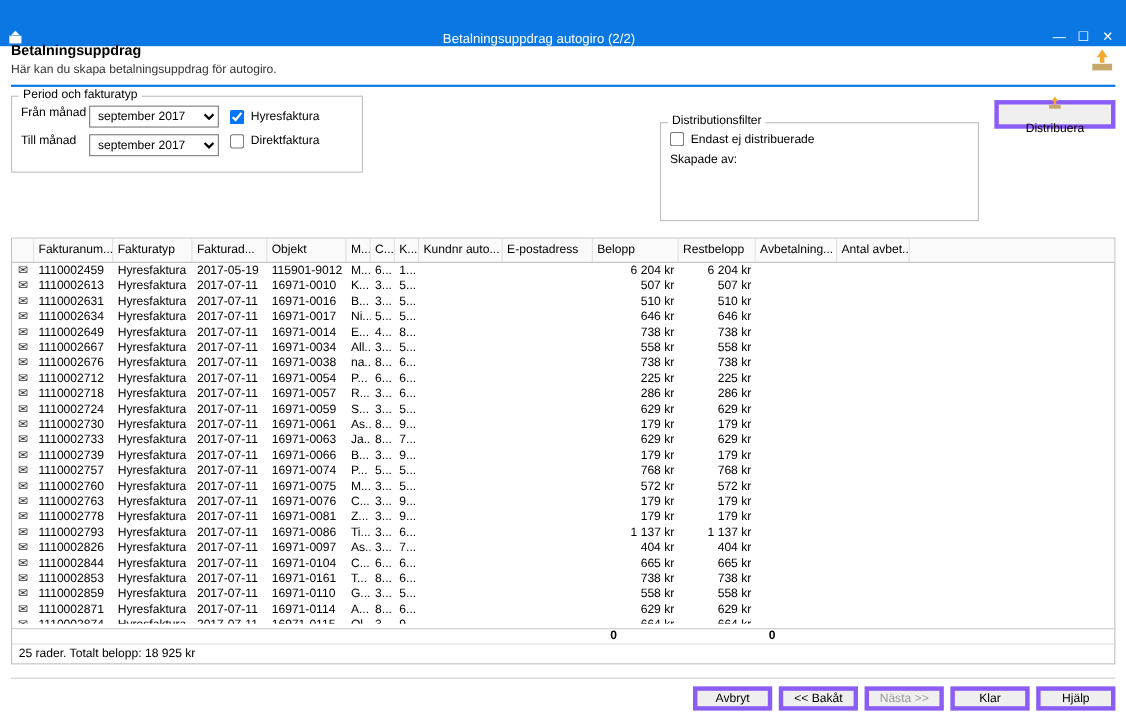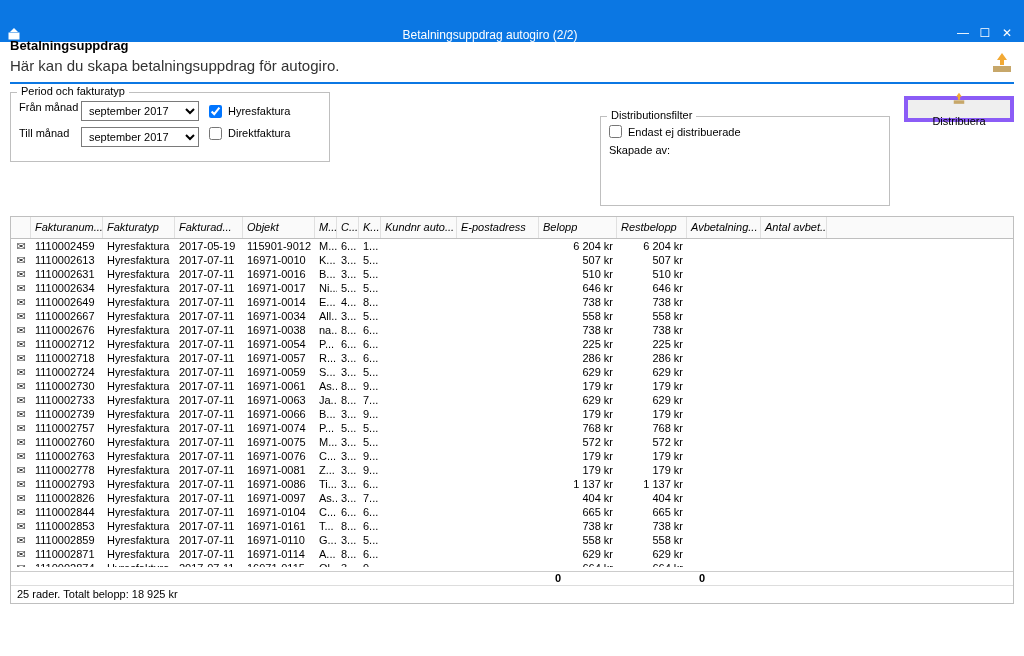--- a/index.html
+++ b/index.html
@@ -5,24 +5,24 @@
 * { box-sizing: border-box; margin: 0; padding: 0; font-family: "Segoe UI", Tahoma, sans-serif; font-size: 11px; }
 html, body { width: 1024px; height: 656px; background: #fff; overflow: hidden; }
 
 .titlebar { height: 42px; background: #0b77e3; color: #fff; display: flex; align-items: flex-end; padding: 0 6px; }
 .titlebar .tb-icon { width: 16px; height: 16px; margin-right: 6px; display:flex; align-items:center; justify-content:center; }
 .titlebar .tb-title { flex: 1; text-align: center; font-size: 12px; }
 .titlebar .tb-btn { width: 22px; height: 18px; display:flex; align-items:center; justify-content:center; color:#fff; font-size:12px; }
 
 .content { position: absolute; top: 26px; left: 0; right: 0; bottom: 0; padding: 8px 10px 10px 10px; }
 
-.header { display:flex; align-items:flex-end; padding: 4px 0 8px 0; border-bottom: 2px solid #0b77e3; margin-bottom: 8px;}
+.header { display:flex; align-items:center; padding: 4px 0 8px 0; border-bottom: 2px solid #0b77e3; margin-bottom: 8px;}
 .header .htxt { flex:1; }
 .header h1 { font-size: 13px; font-weight: bold; margin-bottom: 4px; }
-.header p { font-size: 15px; color: #333; }
+.header p { font-size: 11px; color: #333; }
 .header .h-icon { width: 24px; height: 24px; }
 
 .filters { display:flex; align-items:flex-start; gap: 8px; }
 .fieldset { border: 1px solid #bfbfbf; padding: 8px 4px 12px 8px; position: relative; }
 .fieldset .legend { position:absolute; top:-8px; left:6px; background:#fff; padding:0 4px; font-size:11px; }
 
 .fs-period { width: 320px; height: 70px; }
 .fs-period .row { display:flex; align-items:flex-start; margin-bottom:6px; }
 .fs-period label { width: 62px; }
 .fs-period select { width: 118px; height: 20px; border:1px solid #7a7a7a; background:#fff; font-size:11px; padding-left:3px;}
@@ -34,21 +34,21 @@
 .fs-dist .chk { display:flex; align-items:center; margin-bottom:6px; }
 .fs-dist .chk input { margin-right:6px; }
 .fs-dist label { display:block; margin-bottom:4px; }
 .fs-dist select { width: 150px; height: 20px; border:1px solid #7a7a7a; background:#fff; font-size:11px; padding-left:3px;}
 
 .btn { border:4px solid #8b5cf6; background: #efefef; height: 26px; display:flex; align-items:center; justify-content:center; gap:8px; padding:0 12px; cursor:pointer;flex-direction:column; }
 .btn.dist { width: 110px; margin-left: 6px; margin-top: 4px;}
 
 .tablewrap { position:absolute; left:10px; right:10px; top:190px; bottom:52px; border:1px solid #bfbfbf; }
 .thead { display:flex; height:22px; border-bottom:1px solid #bfbfbf; background:#fafafa; }
-.thead .th { padding:4px 4px; border-right:1px solid #e0e0e0; white-space:nowrap; overflow:hidden; font-size:11px;font-style:italic; }
+.thead .th { padding:4px 4px; border-right:1px solid #e0e0e0; white-space:nowrap; overflow:hidden; font-size:11px; }
 .tbody { position:absolute; top:22px; bottom:36px; left:0; right:0; overflow:hidden; }
 .tr { display:flex; height:14px; line-height:14px; }
 .tr .td { padding:0 4px; white-space:nowrap; overflow:hidden; font-size:11px; }
 .td.num { text-align:right; }
 .envelope { width:16px; text-align:center; color:#333; }
 .tfoot { position:absolute; bottom:16px; left:0; right:0; display:flex; height:16px; border-top:1px solid #ccc; }
 .tfoot .td { padding:0 4px; font-weight:bold; text-align:right; }
 .summary { position:absolute; bottom:0; left:0; right:0; height:18px; padding:2px 6px; border-top:1px solid #ddd; font-size:11px; }
 
 .footerbtns { position:absolute; left:10px; right:10px; bottom:10px; height:30px; display:flex; align-items:center; justify-content:flex-end; gap:6px; border-top:1px solid #ccc; padding-top:6px;}
@@ -541,14 +541,31 @@
       </div>
     <div class="tfoot">
       <div class="td" style="width:476px;"></div>
       <div class="td c9 num">0</div>
       <div class="td c10"></div>
       <div class="td c11 num">0</div>
     </div>
     <div class="summary">25 rader. Totalt belopp: 18 925 kr</div>
   </div>
 
+  <div class="footerbtns">
+    <div class="btn">
+        <span>Avbryt</span>
+      </div>
+    <div class="btn">
+        <span>&lt;&lt;  Bakåt</span>
+      </div>
+    <div class="btn disabled">
+        <span>Nästa &gt;&gt;</span>
+      </div>
+    <div class="btn">
+        <span>Klar</span>
+      </div>
+    <div class="btn">
+        <span>Hjälp</span>
+      </div>
+  </div>
 
 </div>
 
 </body></html>

